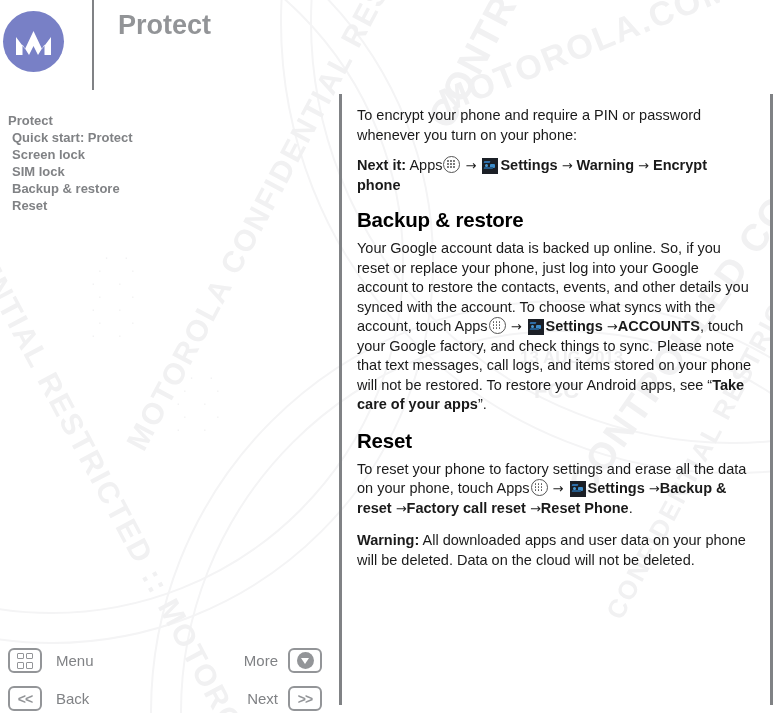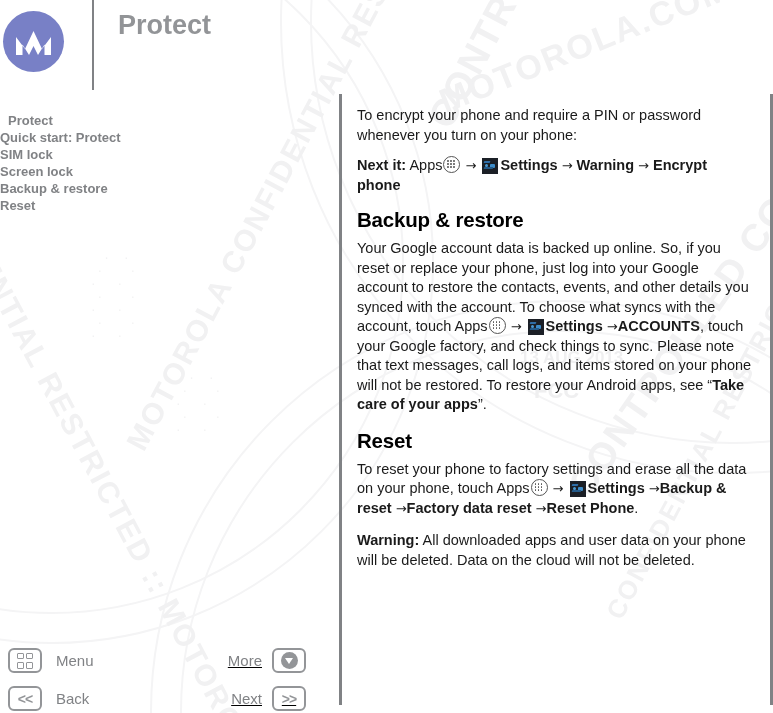--- a/index.html
+++ b/index.html
@@ -95,21 +95,21 @@
     z-index: 3;
   }
   .side-item {
     font-size: 13px;
     font-weight: bold;
     color: #808285;
     line-height: 17px;
     padding-left: 8px;
     white-space: nowrap;
   }
-  .side-item.sub { padding-left: 0; }
+  .side-item.sub { padding-left: 12px; }
 
   
   .content-divider {
     position: absolute;
     left: 339px;
     top: 94px;
     width: 3px;
     height: 611px;
     background: #808285;
     z-index: 3;
@@ -234,21 +234,21 @@
     letter-spacing: -1px;
     background: #fff;
     flex: none;
   }
   .nav-label {
     font-size: 15px;
     color: #808285;
     font-weight: normal;
   }
   .left-group { display: flex; align-items: center; gap: 14px; margin-left: 8px; }
-  .right-group { display: flex; align-items: center; gap: 10px; margin-left: auto; margin-right: 24px; text-decoration: underline; }
+  .right-group { display: flex; align-items: center; gap: 10px; margin-left: auto; margin-right: 8px; }
 
   .grid-icon {
     width: 16px; height: 16px;
     display: grid;
     grid-template-columns: 1fr 1fr;
     grid-template-rows: 1fr 1fr;
     gap: 2.5px;
   }
   .grid-icon span {
     border: 1.6px solid #939598;
@@ -310,22 +310,22 @@
   <svg width="61" height="61" viewBox="0 0 61 61" aria-hidden="true">
     <path d="M13 44 L13 26 L22 38 L30.5 20 L39 38 L48 26 L48 44 L41.5 44 L41.5 33.5 L35 44 L30.5 35 L26 44 L19.5 33.5 L19.5 44 Z" fill="#ffffff"></path>
   </svg>
 </div>
 <div class="header-divider"></div>
 <div class="page-title">Protect</div>
 
 <div class="sidebar">
   <div class="side-item">Protect</div>
   <div class="side-item sub">Quick start: Protect</div>
+  <div class="side-item sub">Screen lock</div>
   <div class="side-item sub">SIM lock</div>
-  <div class="side-item sub">Screen lock</div>
   <div class="side-item sub">Backup &amp; restore</div>
   <div class="side-item sub">Reset</div>
 </div>
 
 <div class="content-divider"></div>
 <div class="right-divider"></div>
 
 <div class="content">
 
   <p class="tight">To encrypt your phone and require a PIN or password whenever you turn on your phone:</p>
@@ -347,21 +347,21 @@
     <span class="arrow">→</span>
     <span class="settings-icon"><span class="b1"></span><span class="b2"></span><span class="b3"></span><span class="b4"></span></span><b>Settings</b>
     <span class="arrow">→</span><b>ACCOUNTS</b><span>, touch your Google factory, and check things to sync. Please note that text messages, call logs, and items stored on your phone will not be restored. To restore your Android apps, see “</span><b>Take care of your apps</b><span>”.</span></p>
 
   <h2 class="reset-h">Reset</h2>
 
   <p><span>To reset your phone to factory settings and erase all the data on your phone, touch </span><span>Apps</span><span class="apps-icon"><i style="left:3px;top:3px"></i><i style="left:6px;top:3px"></i><i style="left:9px;top:3px"></i><i style="left:3px;top:6px"></i><i style="left:6px;top:6px"></i><i style="left:9px;top:6px"></i><i style="left:3px;top:9px"></i><i style="left:6px;top:9px"></i><i style="left:9px;top:9px"></i></span>
     <span class="arrow">→</span>
     <span class="settings-icon"><span class="b1"></span><span class="b2"></span><span class="b3"></span><span class="b4"></span></span><b>Settings</b>
     <span class="arrow">→</span><b>Backup &amp; reset</b>
-    <span class="arrow">→</span><b>Factory data reset</b>
+    <span class="arrow">→</span><b>Factory call reset</b>
     <span class="arrow">→</span><b>Reset Phone</b><span>.</span></p>
 
   <p><b>Warning:</b><span> All downloaded apps and user data on your phone will be deleted. Data on the cloud will not be deleted.</span></p>
 
 </div>
 
 <div class="bottom-nav">
 
   <div class="nav-row row1">
     <div class="left-group">

